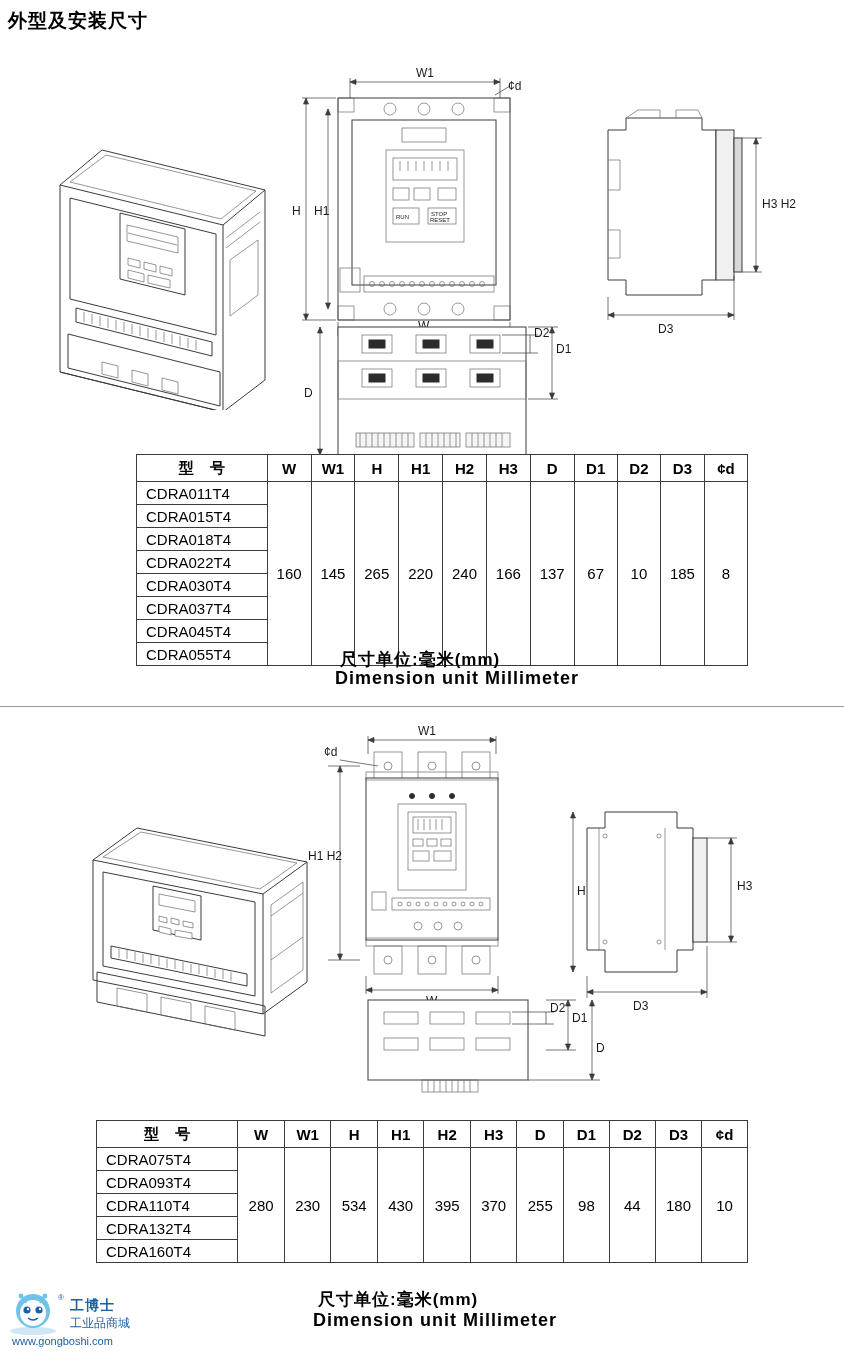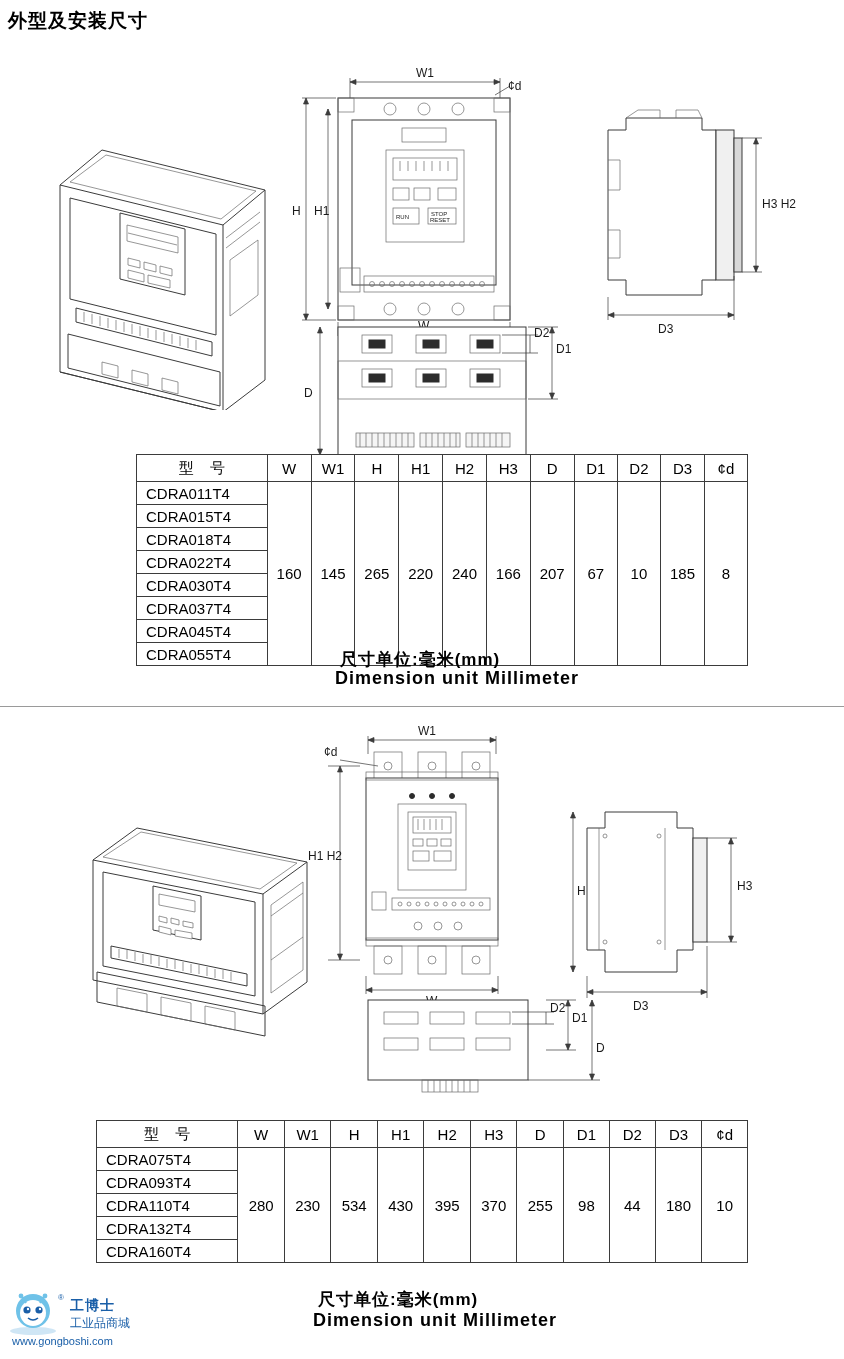--- a/index.html
+++ b/index.html
@@ -69,21 +69,21 @@
     border: 1px solid #3b3b3b;
     font-family: "Liberation Sans", sans-serif;
     font-size: 15px;
     text-align: center;
     padding: 0;
     font-weight: normal;
     color: #000;
   }
   table.dim-table th {
     height: 26px;
-    font-weight: normal;
+    font-weight: bold;
   }
   table.dim-table td.model {
     text-align: left;
     padding-left: 9px;
     height: 22px;
     white-space: nowrap;
   }
   table.dim-table th.model-head {
     letter-spacing: 6px;
     padding-left: 6px;
@@ -433,21 +433,21 @@
     </thead>
     <tbody>
       <tr>
         <td class="model">CDRA011T4</td>
         <td rowspan="8">160</td>
         <td rowspan="8">145</td>
         <td rowspan="8">265</td>
         <td rowspan="8">220</td>
         <td rowspan="8">240</td>
         <td rowspan="8">166</td>
-        <td rowspan="8">207</td>
+        <td rowspan="8">137</td>
         <td rowspan="8">67</td>
         <td rowspan="8">10</td>
         <td rowspan="8">185</td>
         <td rowspan="8">8</td>
       </tr>
       <tr>
           <td class="model">CDRA015T4</td>
         </tr>
       <tr>
           <td class="model">CDRA018T4</td>

